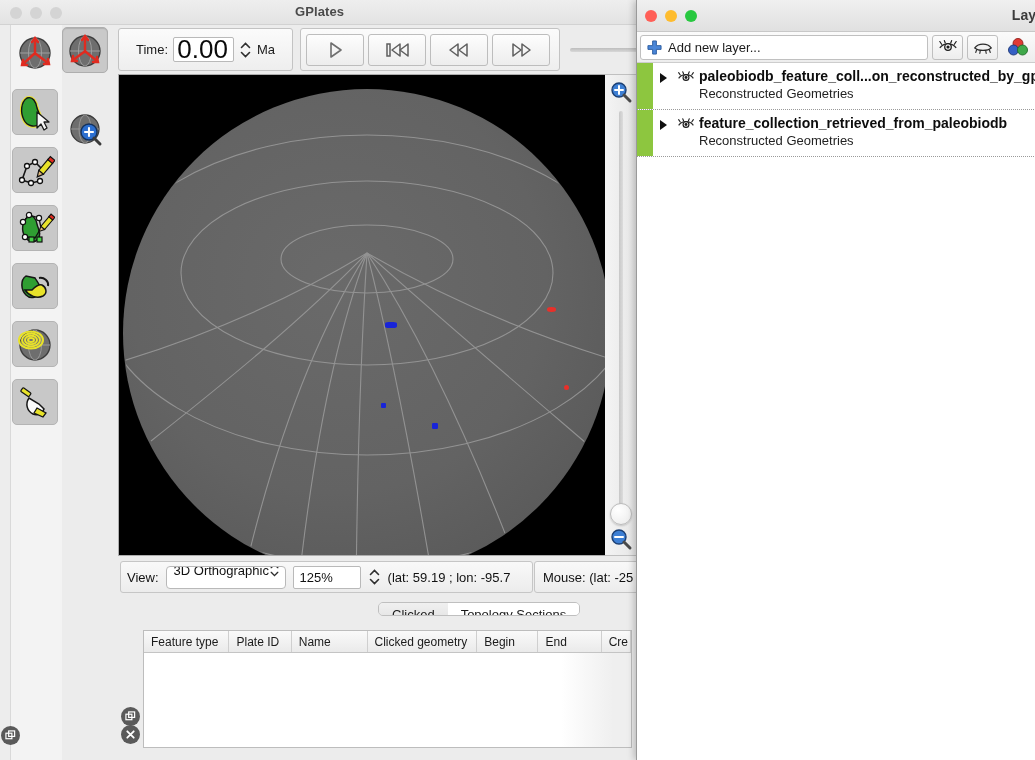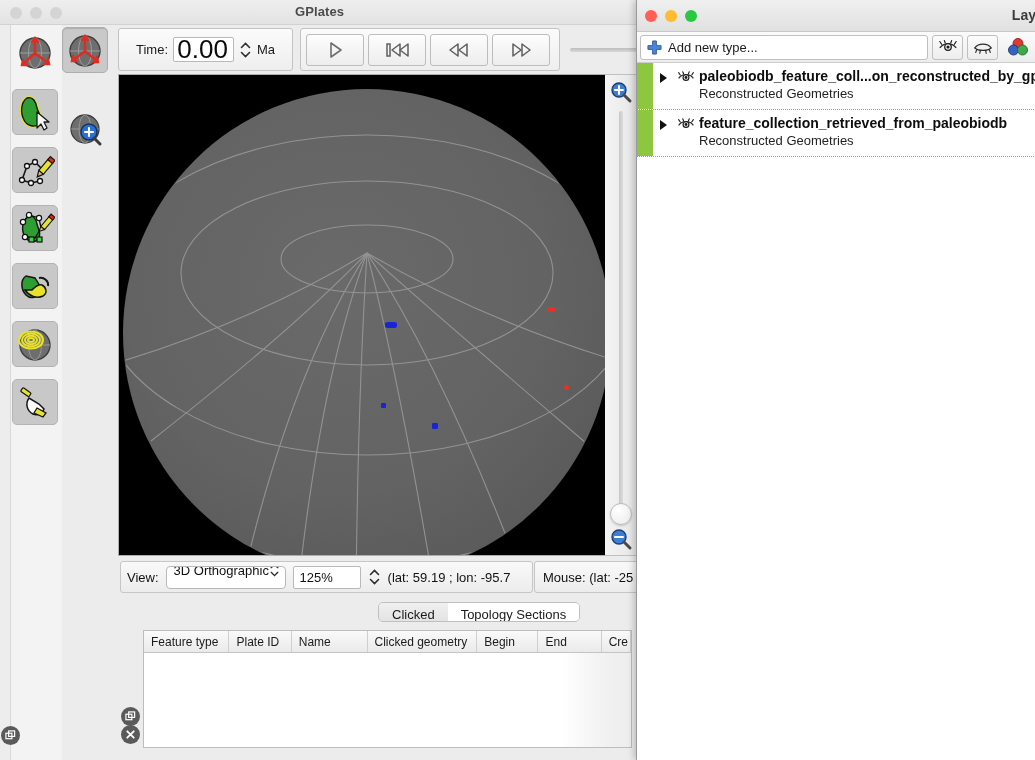--- a/index.html
+++ b/index.html
@@ -237,21 +237,21 @@
     white-space: nowrap; overflow: hidden;
   }
 
   
   #bottom-panel {
     position: absolute; left: 140px; top: 600px;
     width: 498px; height: 160px;
   }
   #tabstrip {
     position: absolute; left: 238px; top: 2px;
-    height: 20px;
+    height: 14px;
     display: flex;
     background: #e2e2e2;
     border: 1px solid #bfbfbf;
     border-radius: 5px;
     overflow: hidden;
   }
   .tab {
     height: 22px;
     display: flex; align-items: center; justify-content: center;
     padding: 0 13px;
@@ -676,21 +676,21 @@
       <span class="tl tl-green"></span>
     </div>
     <div id="layers-title">Layers</div>
   </div>
 
   <div id="layers-toolbar">
     <div id="add-layer-btn">
       <svg width="15" height="15" viewBox="0 0 16 16">
         <path d="M6 1 h4 v5 h5 v4 h-5 v5 h-4 v-5 h-5 v-4 h5 z" fill="#4a86d8" stroke="#2d5da0" stroke-width="1"></path>
       </svg>
-      <span>Add new type...</span>
+      <span>Add new layer...</span>
     </div>
 
     <div class="tb-btn">
       <svg width="20" height="16" viewBox="0 0 22 16">
         <path d="M2 9 C6 3 16 3 20 9" fill="none" stroke="#2b2b2b" stroke-width="1.4"></path>
         <circle cx="11" cy="8" r="3.6" fill="#efefef" stroke="#1c1c1c" stroke-width="1.4"></circle>
         <circle cx="11" cy="8" r="1.7" fill="#1c1c1c"></circle>
         <g stroke="#1c1c1c" stroke-width="1.3" stroke-linecap="round">
           <path d="M4 5 L2 2"></path>
             <path d="M8 3.5 L7 1"></path>

